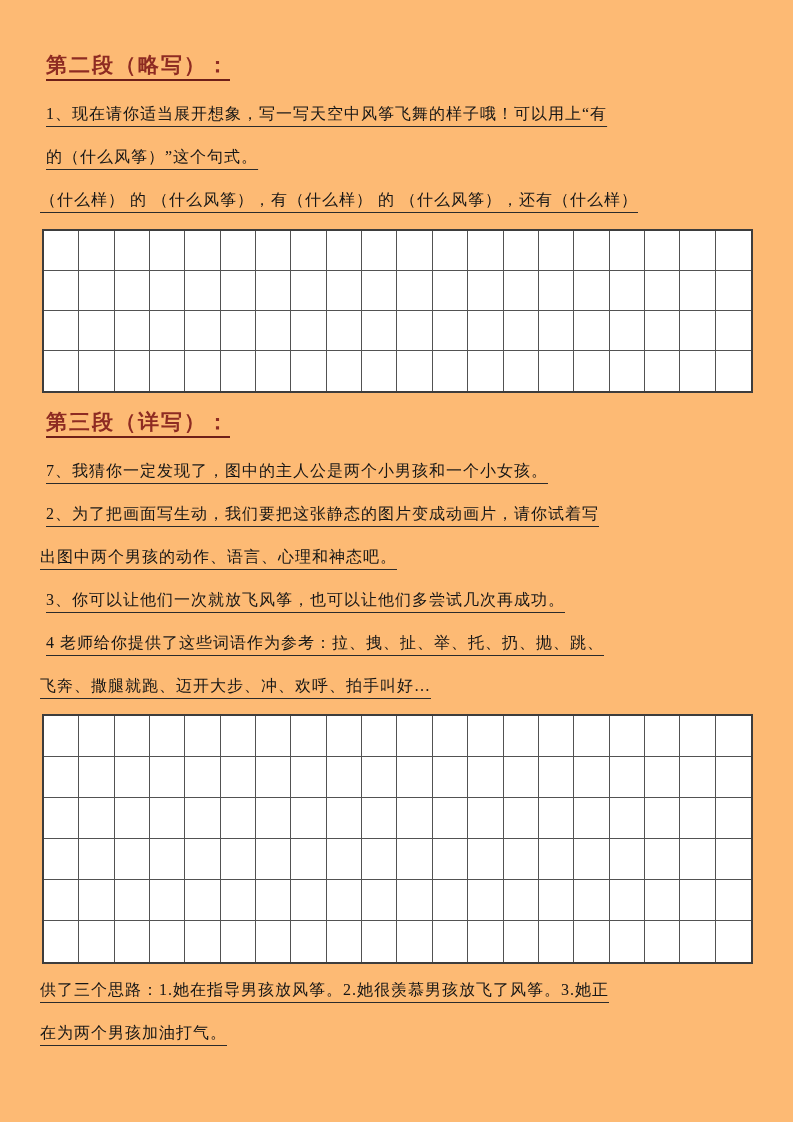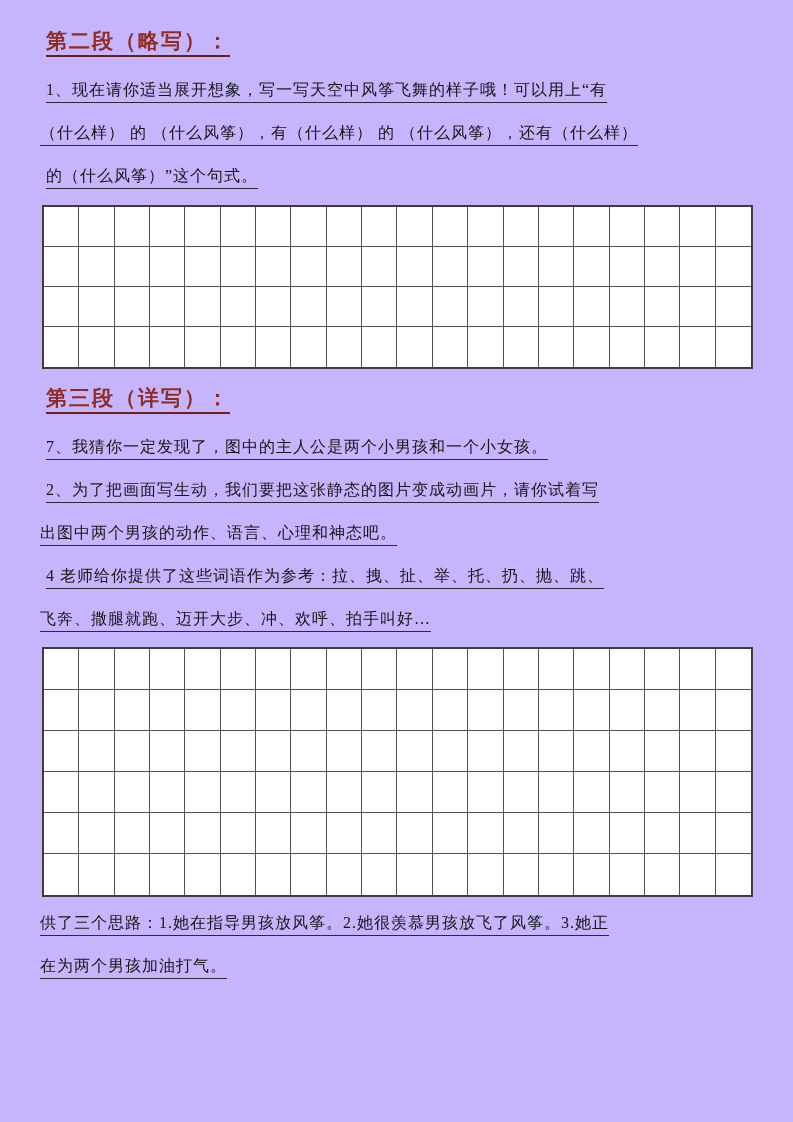--- a/index.html
+++ b/index.html
@@ -2,23 +2,23 @@
 <html><head>
 <meta charset="utf-8">
 <style>
   * { box-sizing: border-box; }
   html, body { margin: 0; padding: 0; background: #e9e9e9; }
   .page {
     position: relative;
     width: 793px;
     height: 1122px;
     margin: 0 auto;
-    background: #c4b5fd;
+    background: #fdba74;
     overflow: hidden;
-    padding: 24px 38px 0 40px;
+    padding: 48px 38px 0 40px;
     font-family: "Liberation Serif", "DejaVu Serif", serif;
     color: #161616;
   }
   .red-heading {
     margin: 0 0 10px 6px;
     font-size: 21px;
     font-weight: bold;
     line-height: 34px;
     color: #8e2b22;
     letter-spacing: 2px;
@@ -58,22 +58,22 @@
   .sec3-head { margin-top: 12px; }
 </style>
 </head>
 <body>
 
 <div class="page">
 
   <div class="red-heading">第二段（略写）：</div>
 
   <div class="bodyline">1、现在请你适当展开想象，写一写天空中风筝飞舞的样子哦！可以用上“有</div>
+  <div class="bodyline">的（什么风筝）”这个句式。</div>
   <div class="bodyline hang">（什么样） 的 （什么风筝），有（什么样） 的 （什么风筝），还有（什么样）</div>
-  <div class="bodyline">的（什么风筝）”这个句式。</div>
 
   <div class="writing-grid grid-a" style="grid-template-columns: repeat(20, 1fr);">
       <div class="cell"></div>
       <div class="cell"></div>
       <div class="cell"></div>
       <div class="cell"></div>
       <div class="cell"></div>
       <div class="cell"></div>
       <div class="cell"></div>
       <div class="cell"></div>
@@ -151,20 +151,21 @@
       <div class="cell"></div>
     </div>
 
   <div class="red-heading sec3-head">第三段（详写）：</div>
 
   <div class="bodyline">7、我猜你一定发现了，图中的主人公是两个小男孩和一个小女孩。</div>
 
   <div class="bodyline">2、为了把画面写生动，我们要把这张静态的图片变成动画片，请你试着写</div>
   <div class="bodyline hang">出图中两个男孩的动作、语言、心理和神态吧。</div>
 
+  <div class="bodyline">3、你可以让他们一次就放飞风筝，也可以让他们多尝试几次再成功。</div>
 
   <div class="bodyline">4 老师给你提供了这些词语作为参考：拉、拽、扯、举、托、扔、抛、跳、</div>
   <div class="bodyline hang">飞奔、撒腿就跑、迈开大步、冲、欢呼、拍手叫好…</div>
 
   <div class="writing-grid grid-b" style="grid-template-columns: repeat(20, 1fr);">
       <div class="cell"></div>
       <div class="cell"></div>
       <div class="cell"></div>
       <div class="cell"></div>
       <div class="cell"></div>

